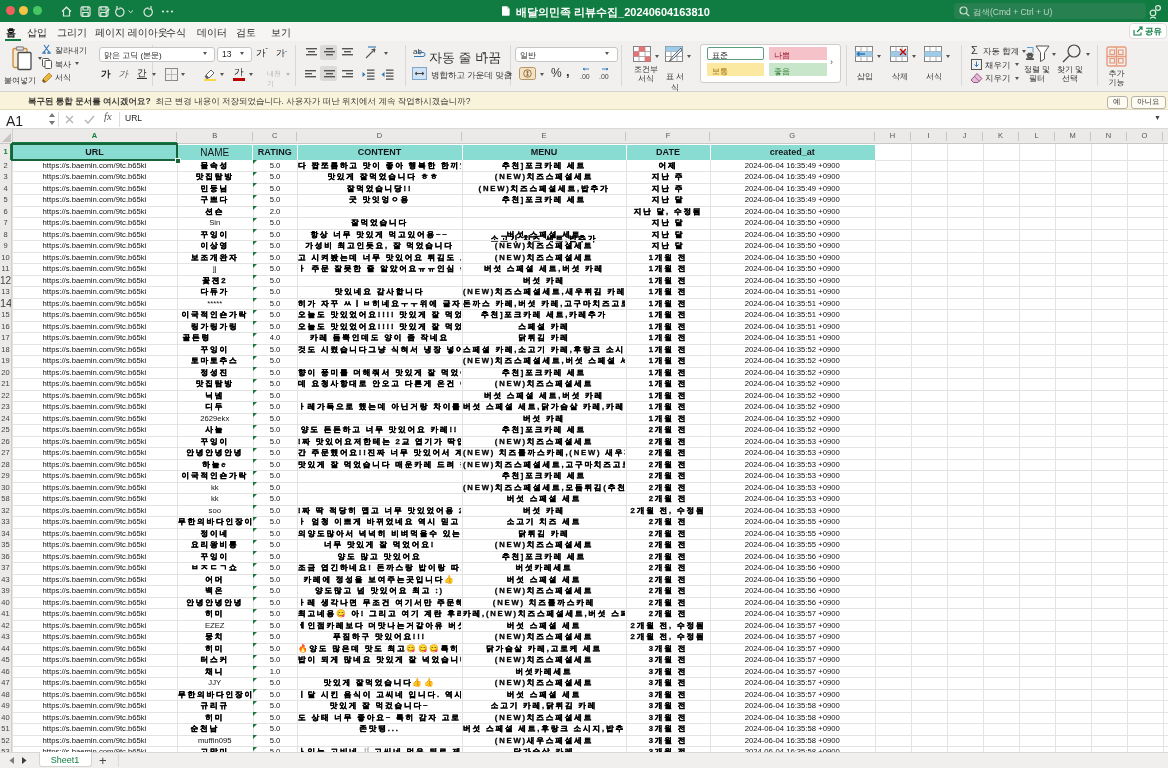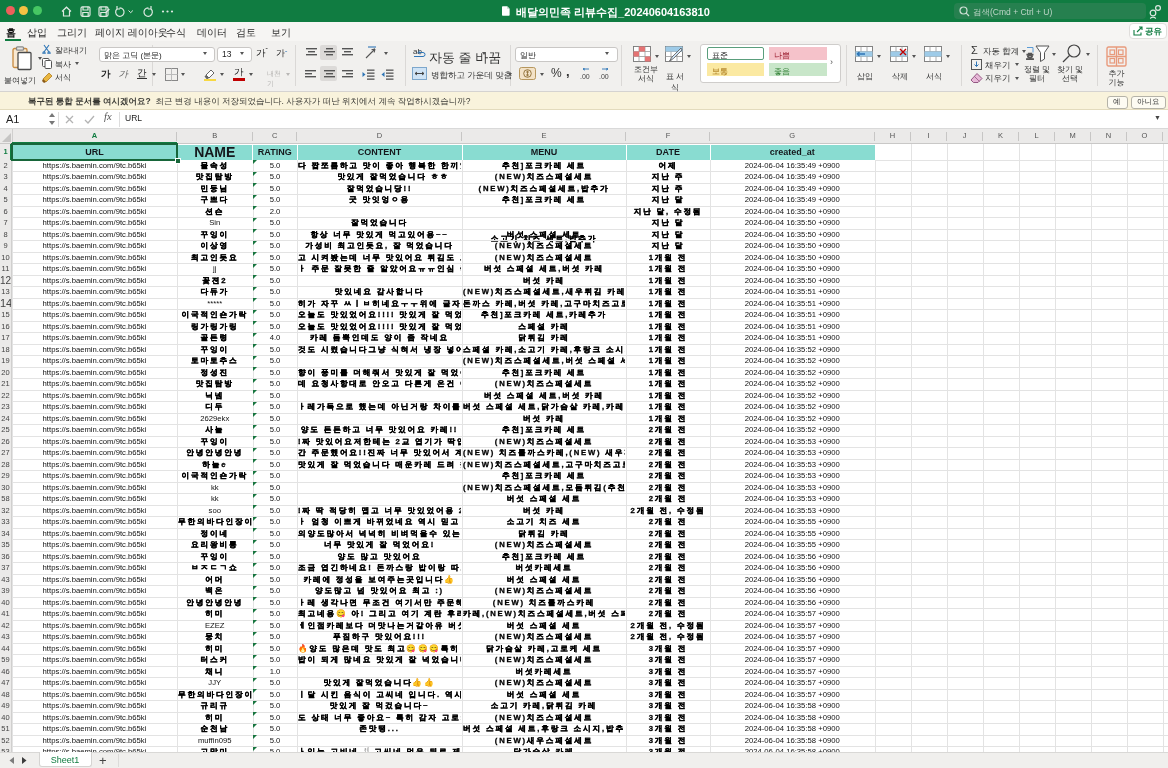--- a/index.html
+++ b/index.html
@@ -292,21 +292,21 @@
     <rect x="12.5" y="12.5" width="4.5" height="4.5" stroke-width="1.2"></rect>
   </svg>
 <div class="ab" style="left:1106px;top:70px;font-size:8px;color:#333;width:21px;text-align:center;line-height:8.5px">추가<br>기능</div>
 <div class="ab" style="left:0;top:92px;width:1168px;height:18px;background:#f9f3dc;border-bottom:1px solid #e3dbbd;box-sizing:border-box"></div>
 <div class="ab" style="left:28px;top:96px;font-size:8.5px;color:#3a3a35;font-weight:bold">복구된 통합 문서를 여시겠어요?<span style="font-weight:normal">&nbsp;&nbsp;최근 변경 내용이 저장되었습니다. 사용자가 떠난 위치에서 계속 작업하시겠습니까?</span></div>
 <div class="ab" style="left:1107px;top:95.5px;width:19px;height:11px;border:1px solid #b5b3a8;border-radius:3px;background:#fdfbf2"></div>
 <div class="ab" style="left:1113px;top:97px;font-size:7.5px;color:#333">예</div>
 <div class="ab" style="left:1131px;top:95.5px;width:33px;height:11px;border:1px solid #b5b3a8;border-radius:3px;background:#fdfbf2"></div>
 <div class="ab" style="left:1137px;top:97px;font-size:7.5px;color:#333">아니요</div>
 <div class="ab" style="left:0;top:110px;width:1168px;height:19px;background:#fff;border-bottom:1px solid #d9d9d9;box-sizing:border-box"></div>
-<div class="ab" style="left:6px;top:113px;font-size:11px;color:#222">A1</div>
+<div class="ab" style="left:6px;top:113px;font-size:14px;color:#222">A1</div>
 <svg class="ab" style="left:48px;top:112px" width="8" height="14" viewBox="0 0 8 14" fill="#777">
     <path d="M4 1 L7 5 H1 Z"></path>
     <path d="M4 13 L1 9 H7 Z"></path>
   </svg>
 <div class="ab" style="left:58px;top:112px;width:1px;height:15px;background:#ddd"></div>
 <svg class="ab" style="left:65px;top:114.5px" width="9" height="9" viewBox="0 0 9 9" stroke="#b3b3b3" stroke-width="1.3">
     <path d="M1 1 L8 8 M8 1 L1 8"></path>
   </svg>
 <svg class="ab" style="left:84px;top:114.5px" width="11" height="9" viewBox="0 0 11 9" fill="none" stroke="#b3b3b3" stroke-width="1.3">
     <path d="M1 5 L4 8 L10 1"></path>
@@ -348,21 +348,21 @@
 <div class="ab" style="left:1089.5px;top:132.0px;width:1px;height:9px;background:#c7c6c5"></div>
 <div class="cell" style="left:1090.5px;top:129.0px;width:36.0px;font-size:7.5px;color:#555;font-weight:normal;line-height:14px">N</div>
 <div class="ab" style="left:1125.5px;top:132.0px;width:1px;height:9px;background:#c7c6c5"></div>
 <div class="cell" style="left:1126.5px;top:129.0px;width:36.0px;font-size:7.5px;color:#555;font-weight:normal;line-height:14px">O</div>
 <div class="ab" style="left:1161.5px;top:132.0px;width:1px;height:9px;background:#c7c6c5"></div>
 <div class="ab" style="left:12px;top:141.5px;width:165px;height:2px;background:#107c41"></div>
 <div class="ab" style="left:0;top:143.5px;width:12px;height:608.5px;background:#ebeae9;border-right:1px solid #d0cfce;box-sizing:border-box"></div>
 <div class="ab" style="left:12px;top:145px;width:862.5px;height:15px;background:#89dcd1"></div>
 <div class="cell" style="left:12px;top:145px;width:165px;font-size:9px;font-weight:bold;color:#15181c;line-height:15px">URL</div>
 <div class="ab" style="left:176.5px;top:145px;width:1px;height:15px;background:#fff"></div>
-<div class="cell" style="left:177px;top:145px;width:75.5px;font-size:14px;font-weight:bold;color:#15181c;line-height:15px">NAME</div>
+<div class="cell" style="left:177px;top:145px;width:75.5px;font-size:10px;font-weight:normal;color:#15181c;line-height:15px">NAME</div>
 <div class="ab" style="left:252.0px;top:145px;width:1px;height:15px;background:#fff"></div>
 <div class="cell" style="left:252.5px;top:145px;width:44.5px;font-size:9px;font-weight:bold;color:#15181c;line-height:15px">RATING</div>
 <div class="ab" style="left:296.5px;top:145px;width:1px;height:15px;background:#fff"></div>
 <div class="cell" style="left:297px;top:145px;width:165px;font-size:9px;font-weight:bold;color:#15181c;line-height:15px">CONTENT</div>
 <div class="ab" style="left:461.5px;top:145px;width:1px;height:15px;background:#fff"></div>
 <div class="cell" style="left:462px;top:145px;width:164px;font-size:9px;font-weight:bold;color:#15181c;line-height:15px">MENU</div>
 <div class="ab" style="left:625.5px;top:145px;width:1px;height:15px;background:#fff"></div>
 <div class="cell" style="left:626px;top:145px;width:84px;font-size:9px;font-weight:bold;color:#15181c;line-height:15px">DATE</div>
 <div class="ab" style="left:709.5px;top:145px;width:1px;height:15px;background:#fff"></div>
 <div class="cell" style="left:710px;top:145px;width:164.5px;font-size:9px;font-weight:bold;color:#15181c;line-height:15px">created_at</div>
@@ -393,21 +393,21 @@
 <div class="cell kb" style="left:298px;top:159.5px;width:163px">다 짭쪼름하고 맛이 좋아 행복한 한끼였습니다생ㄱ</div>
 <div class="cell kb" style="left:463px;top:159.5px;width:162px">추천]포크카레 세트</div>
 <div class="cell kb" style="left:627px;top:159.5px;width:82px">어제</div>
 <div class="cell" style="left:711px;top:159.5px;width:162.5px">2024-06-04 16:35:49 +0900</div>
 <div class="ab" style="left:253px;top:160.0px;width:0;height:0;border-left:4.5px solid #17753f;border-bottom:4.5px solid transparent"></div>
 <div class="cell" style="left:0;top:171.0px;width:11px;font-size:7.5px;color:#444">3</div>
 <div class="ab" style="left:12px;top:182.5px;width:1156px;height:1px;background:#e3e3e3"></div>
 <div class="cell" style="left:13px;top:171.0px;width:163px">https://s.baemin.com/9tc.b65ki</div>
 <div class="cell kb" style="left:178px;top:171.0px;width:73.5px">맛집탐방</div>
 <div class="cell" style="left:253.5px;top:171.0px;width:43px">5.0</div>
-<div class="cell kb" style="left:312px;top:171.0px;width:163px">맛있게 잘먹었습니다 ㅎㅎ</div>
+<div class="cell kb" style="left:302px;top:171.0px;width:163px">맛있게 잘먹었습니다 ㅎㅎ</div>
 <div class="cell kb" style="left:463px;top:171.0px;width:162px">(NEW)치즈스페셜세트</div>
 <div class="cell kb" style="left:627px;top:171.0px;width:82px">지난 주</div>
 <div class="cell" style="left:711px;top:171.0px;width:162.5px">2024-06-04 16:35:49 +0900</div>
 <div class="ab" style="left:253px;top:171.5px;width:0;height:0;border-left:4.5px solid #17753f;border-bottom:4.5px solid transparent"></div>
 <div class="cell" style="left:0;top:182.5px;width:11px;font-size:7.5px;color:#444">4</div>
 <div class="ab" style="left:12px;top:194.0px;width:1156px;height:1px;background:#e3e3e3"></div>
 <div class="cell" style="left:13px;top:182.5px;width:163px">https://s.baemin.com/9tc.b65ki</div>
 <div class="cell kb" style="left:178px;top:182.5px;width:73.5px">민둥님</div>
 <div class="cell" style="left:253.5px;top:182.5px;width:43px">5.0</div>
 <div class="cell kb" style="left:298px;top:182.5px;width:163px">잘먹었습니당!!</div>
@@ -459,21 +459,21 @@
 <div class="cell kb" style="left:178px;top:240.0px;width:73.5px">이상영</div>
 <div class="cell" style="left:253.5px;top:240.0px;width:43px">5.0</div>
 <div class="cell kb" style="left:298px;top:240.0px;width:163px">가성비 최고인듯요, 잘 먹었습니다</div>
 <div class="cell kb" style="left:463px;top:240.0px;width:162px">(NEW)치즈스페셜세트</div>
 <div class="cell kb" style="left:627px;top:240.0px;width:82px">지난 달</div>
 <div class="cell" style="left:711px;top:240.0px;width:162.5px">2024-06-04 16:35:50 +0900</div>
 <div class="ab" style="left:253px;top:240.5px;width:0;height:0;border-left:4.5px solid #17753f;border-bottom:4.5px solid transparent"></div>
 <div class="cell" style="left:0;top:251.5px;width:11px;font-size:7.5px;color:#444">10</div>
 <div class="ab" style="left:12px;top:263.0px;width:1156px;height:1px;background:#e3e3e3"></div>
 <div class="cell" style="left:13px;top:251.5px;width:163px">https://s.baemin.com/9tc.b65ki</div>
-<div class="cell kb" style="left:178px;top:251.5px;width:73.5px">최고인듯요</div>
+<div class="cell kb" style="left:178px;top:251.5px;width:73.5px">보조개완자</div>
 <div class="cell" style="left:253.5px;top:251.5px;width:43px">5.0</div>
 <div class="cell kb" style="left:298px;top:251.5px;width:163px">고 시켜봤는데 너무 맛있어요 튀김도 그렇고 엽기</div>
 <div class="cell kb" style="left:463px;top:251.5px;width:162px">(NEW)치즈스페셜세트</div>
 <div class="cell kb" style="left:627px;top:251.5px;width:82px">1개월 전</div>
 <div class="cell" style="left:711px;top:251.5px;width:162.5px">2024-06-04 16:35:50 +0900</div>
 <div class="ab" style="left:253px;top:252.0px;width:0;height:0;border-left:4.5px solid #17753f;border-bottom:4.5px solid transparent"></div>
 <div class="cell" style="left:0;top:263.0px;width:11px;font-size:7.5px;color:#444">11</div>
 <div class="ab" style="left:12px;top:274.5px;width:1156px;height:1px;background:#e3e3e3"></div>
 <div class="cell" style="left:13px;top:263.0px;width:163px">https://s.baemin.com/9tc.b65ki</div>
 <div class="cell" style="left:178px;top:263.0px;width:73.5px">jj</div>
@@ -528,21 +528,21 @@
 <div class="cell kb" style="left:178px;top:320.5px;width:73.5px">링가링가링</div>
 <div class="cell" style="left:253.5px;top:320.5px;width:43px">5.0</div>
 <div class="cell kb" style="left:298px;top:320.5px;width:163px">오늘도 맛있었어요!!!! 맛있게 잘 먹었습니다 사장님</div>
 <div class="cell kb" style="left:463px;top:320.5px;width:162px">스페셜 카레</div>
 <div class="cell kb" style="left:627px;top:320.5px;width:82px">1개월 전</div>
 <div class="cell" style="left:711px;top:320.5px;width:162.5px">2024-06-04 16:35:51 +0900</div>
 <div class="ab" style="left:253px;top:321.0px;width:0;height:0;border-left:4.5px solid #17753f;border-bottom:4.5px solid transparent"></div>
 <div class="cell" style="left:0;top:332.0px;width:11px;font-size:7.5px;color:#444">17</div>
 <div class="ab" style="left:12px;top:343.5px;width:1156px;height:1px;background:#e3e3e3"></div>
 <div class="cell" style="left:13px;top:332.0px;width:163px">https://s.baemin.com/9tc.b65ki</div>
-<div class="cell kb" style="left:178px;top:332.0px;width:73.5px">골든령</div>
+<div class="cell kb" style="left:160px;top:332.0px;width:73.5px">골든령</div>
 <div class="cell" style="left:253.5px;top:332.0px;width:43px">4.0</div>
 <div class="cell kb" style="left:298px;top:332.0px;width:163px">카레 듬뿍인데도 양이 좀 작네요</div>
 <div class="cell kb" style="left:463px;top:332.0px;width:162px">닭튀김 카레</div>
 <div class="cell kb" style="left:627px;top:332.0px;width:82px">1개월 전</div>
 <div class="cell" style="left:711px;top:332.0px;width:162.5px">2024-06-04 16:35:51 +0900</div>
 <div class="ab" style="left:253px;top:332.5px;width:0;height:0;border-left:4.5px solid #17753f;border-bottom:4.5px solid transparent"></div>
 <div class="cell" style="left:0;top:343.5px;width:11px;font-size:7.5px;color:#444">18</div>
 <div class="ab" style="left:12px;top:355.0px;width:1156px;height:1px;background:#e3e3e3"></div>
 <div class="cell" style="left:13px;top:343.5px;width:163px">https://s.baemin.com/9tc.b65ki</div>
 <div class="cell kb" style="left:178px;top:343.5px;width:73.5px">꾸잉이</div>
@@ -799,21 +799,21 @@
 <div class="cell" style="left:0;top:642.5px;width:11px;font-size:7.5px;color:#444">44</div>
 <div class="ab" style="left:12px;top:654.0px;width:1156px;height:1px;background:#e3e3e3"></div>
 <div class="cell" style="left:13px;top:642.5px;width:163px">https://s.baemin.com/9tc.b65ki</div>
 <div class="cell kb" style="left:178px;top:642.5px;width:73.5px">히미</div>
 <div class="cell" style="left:253.5px;top:642.5px;width:43px">5.0</div>
 <div class="cell kb" style="left:298px;top:642.5px;width:163px">🔥양도 많은데 맛도 최고😋😋😋특히 고로케 최고..</div>
 <div class="cell kb" style="left:463px;top:642.5px;width:162px">닭가슴살 카레,고로케 세트</div>
 <div class="cell kb" style="left:627px;top:642.5px;width:82px">3개월 전</div>
 <div class="cell" style="left:711px;top:642.5px;width:162.5px">2024-06-04 16:35:57 +0900</div>
 <div class="ab" style="left:253px;top:643.0px;width:0;height:0;border-left:4.5px solid #17753f;border-bottom:4.5px solid transparent"></div>
-<div class="cell" style="left:0;top:654.0px;width:11px;font-size:7.5px;color:#444">59</div>
+<div class="cell" style="left:0;top:654.0px;width:11px;font-size:7.5px;color:#444">45</div>
 <div class="ab" style="left:12px;top:665.5px;width:1156px;height:1px;background:#e3e3e3"></div>
 <div class="cell" style="left:13px;top:654.0px;width:163px">https://s.baemin.com/9tc.b65ki</div>
 <div class="cell kb" style="left:178px;top:654.0px;width:73.5px">터스커</div>
 <div class="cell" style="left:253.5px;top:654.0px;width:43px">5.0</div>
 <div class="cell kb" style="left:298px;top:654.0px;width:163px">밥이 되게 많네요 맛있게 잘 넉었습니다!</div>
 <div class="cell kb" style="left:463px;top:654.0px;width:162px">(NEW)치즈스페셜세트</div>
 <div class="cell kb" style="left:627px;top:654.0px;width:82px">3개월 전</div>
 <div class="cell" style="left:711px;top:654.0px;width:162.5px">2024-06-04 16:35:57 +0900</div>
 <div class="ab" style="left:253px;top:654.5px;width:0;height:0;border-left:4.5px solid #17753f;border-bottom:4.5px solid transparent"></div>
 <div class="cell" style="left:0;top:665.5px;width:11px;font-size:7.5px;color:#444">46</div>
@@ -861,21 +861,21 @@
 <div class="cell kb" style="left:178px;top:711.5px;width:73.5px">히미</div>
 <div class="cell" style="left:253.5px;top:711.5px;width:43px">5.0</div>
 <div class="cell kb" style="left:298px;top:711.5px;width:163px">도 상태 너무 좋아요~ 특히 감자 고로케 존맛탱😋</div>
 <div class="cell kb" style="left:463px;top:711.5px;width:162px">(NEW)치즈스페셜세트</div>
 <div class="cell kb" style="left:627px;top:711.5px;width:82px">3개월 전</div>
 <div class="cell" style="left:711px;top:711.5px;width:162.5px">2024-06-04 16:35:58 +0900</div>
 <div class="ab" style="left:253px;top:712.0px;width:0;height:0;border-left:4.5px solid #17753f;border-bottom:4.5px solid transparent"></div>
 <div class="cell" style="left:0;top:723.0px;width:11px;font-size:7.5px;color:#444">51</div>
 <div class="ab" style="left:12px;top:734.5px;width:1156px;height:1px;background:#e3e3e3"></div>
 <div class="cell" style="left:13px;top:723.0px;width:163px">https://s.baemin.com/9tc.b65ki</div>
-<div class="cell kb" style="left:178px;top:723.0px;width:73.5px">순천남</div>
+<div class="cell kb" style="left:168px;top:723.0px;width:73.5px">순천남</div>
 <div class="cell" style="left:253.5px;top:723.0px;width:43px">5.0</div>
 <div class="cell kb" style="left:298px;top:723.0px;width:163px">존맛탱...</div>
 <div class="cell kb" style="left:463px;top:723.0px;width:162px">버섯 스페셜 세트,후랑크 소시지,밥추가</div>
 <div class="cell kb" style="left:627px;top:723.0px;width:82px">3개월 전</div>
 <div class="cell" style="left:711px;top:723.0px;width:162.5px">2024-06-04 16:35:58 +0900</div>
 <div class="ab" style="left:253px;top:723.5px;width:0;height:0;border-left:4.5px solid #17753f;border-bottom:4.5px solid transparent"></div>
 <div class="cell" style="left:0;top:734.5px;width:11px;font-size:7.5px;color:#444">52</div>
 <div class="ab" style="left:12px;top:746.0px;width:1156px;height:1px;background:#e3e3e3"></div>
 <div class="cell" style="left:13px;top:734.5px;width:163px">https://s.baemin.com/9tc.b65ki</div>
 <div class="cell" style="left:178px;top:734.5px;width:73.5px">muffin095</div>

